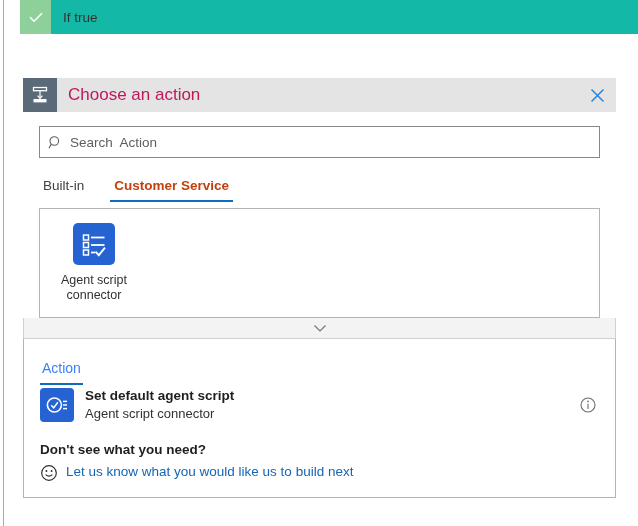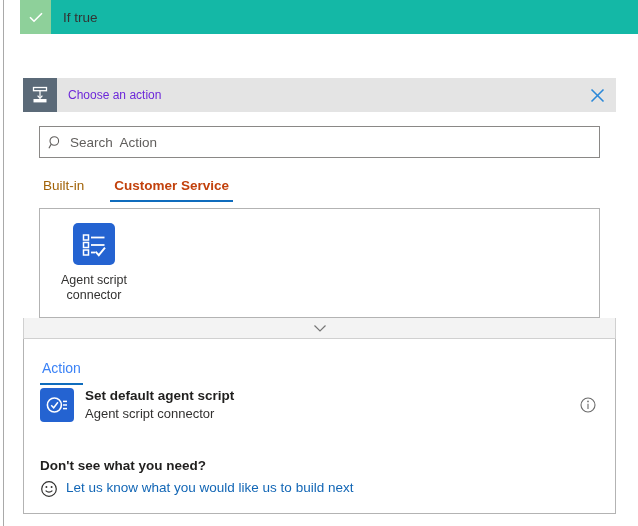--- a/index.html
+++ b/index.html
@@ -86,22 +86,22 @@
     width: 34px;
     height: 34px;
     background: #5b6a78;
     flex: 0 0 auto;
     display: flex;
     align-items: center;
     justify-content: center;
   }
   .dialog-title {
     margin-left: 11px;
-    font-size: 12px;
-    color: #6d28d9;
+    font-size: 17px;
+    color: #be185d;
     flex: 1 1 auto;
   }
   .dialog-close {
     width: 38px;
     height: 34px;
     display: flex;
     align-items: center;
     justify-content: center;
     cursor: pointer;
     flex: 0 0 auto;
@@ -143,21 +143,21 @@
 
   
   .tabs {
     display: flex;
     align-items: flex-end;
     margin-top: 14px;
     height: 30px;
   }
   .tab {
     font-size: 13.5px;
-    color: #a16207;
+    color: #404040;
     padding: 0 4px 7px 4px;
     margin-right: 22px;
     cursor: pointer;
     border-bottom: 2px solid transparent;
     white-space: nowrap;
   }
   .tab.active {
     font-weight: bold;
     color: #c2410c;
     border-bottom: 2px solid #0f6cbd;
@@ -266,21 +266,21 @@
   }
   .row-info {
     width: 18px;
     height: 18px;
     flex: 0 0 auto;
     margin-right: 2px;
     cursor: pointer;
   }
 
   .feedback {
-    margin-top: 36px;
+    margin-top: 20px;
   }
   .feedback-question {
     font-size: 13.5px;
     font-weight: bold;
     color: #201f1e;
   }
   .feedback-link-row {
     display: flex;
     align-items: flex-start;
     margin-top: 7px;

